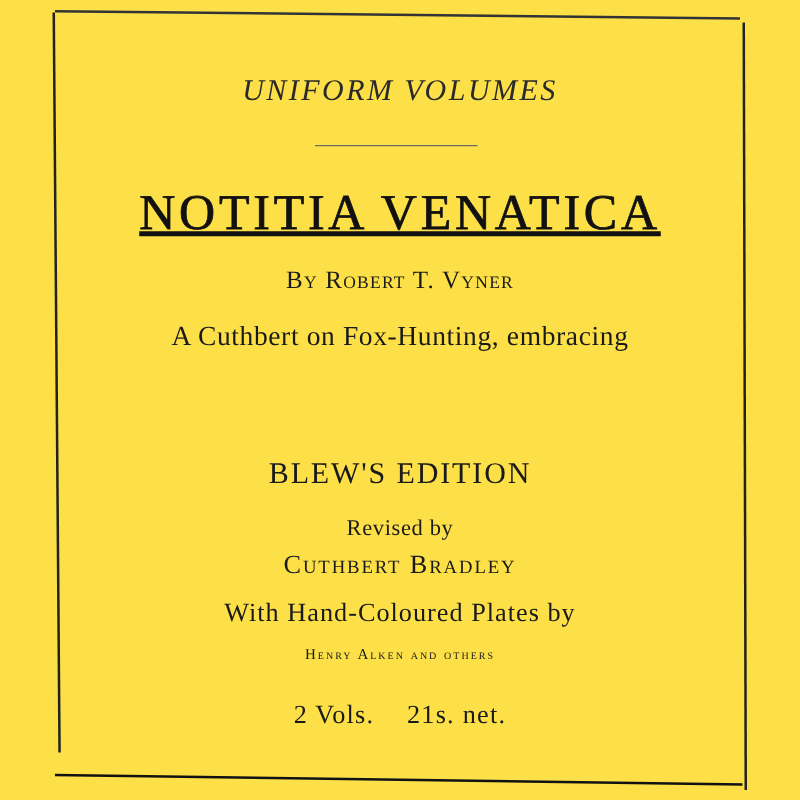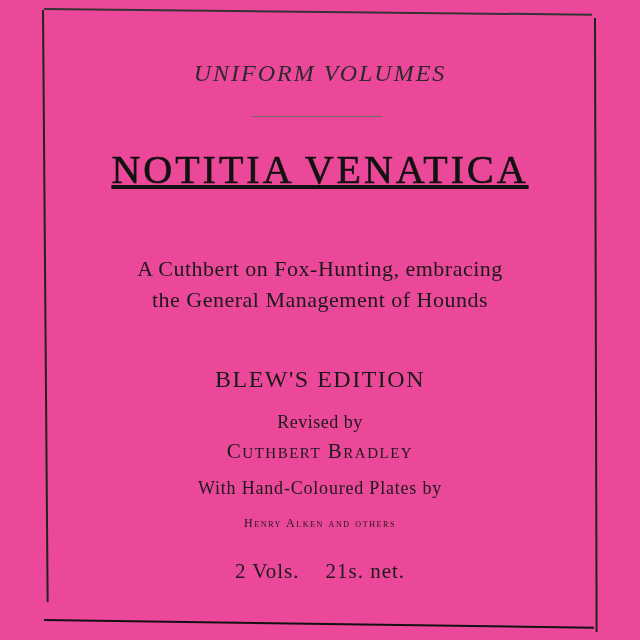--- a/index.html
+++ b/index.html
@@ -7,21 +7,21 @@
       padding: 0;
       width: 640px;
       height: 640px;
       background: #ffffff;
       overflow: hidden;
     }
     .page {
       position: relative;
       width: 640px;
       height: 640px;
-      background: #ec4899;
+      background: #fde047;
       font-family: "DejaVu Serif", "Liberation Serif", serif;
       color: #1a1a1a;
     }
     
     .rule {
       position: absolute;
       background: #222;
     }
     .top-rule {
       left: 44px; top: 8px; width: 548px; height: 2px;
@@ -100,21 +100,21 @@
       letter-spacing: 0.5px;
     }
     .reviser {
       top: 439px;
       font-size: 21px;
       letter-spacing: 1.5px;
       font-variant: small-caps;
     }
     .plates {
       top: 478px;
-      font-size: 18px;
+      font-size: 21px;
       letter-spacing: 0.8px;
     }
     .illustrators {
       top: 516px;
       font-size: 12px;
       letter-spacing: 1.6px;
       font-variant: small-caps;
     }
     .price {
       top: 559px;
@@ -130,23 +130,23 @@
 <div class="page">
   <div class="rule top-rule"></div>
   <div class="rule left-rule"></div>
   <div class="rule right-rule"></div>
   <div class="rule bottom-rule"></div>
 
   <div class="line heading-italic">UNIFORM VOLUMES</div>
   <div class="divider"></div>
 
   <div class="line title">NOTITIA VENATICA</div>
+  <div class="line author">By Robert T. Vyner</div>
 
   <div class="line desc desc-1">A Cuthbert on Fox-Hunting, embracing</div>
-  <div class="line desc desc-2">the General Management of Hounds</div>
 
   <div class="line revised">Revised by</div>
   <div class="line edition">BLEW'S EDITION</div>
   <div class="line reviser">Cuthbert Bradley</div>
 
   <div class="line plates">With Hand-Coloured Plates by</div>
   <div class="line illustrators">Henry Alken and others</div>
 
   <div class="line price">
     <span>2 Vols.</span><span class="gap"></span><span>21s. net.</span>

